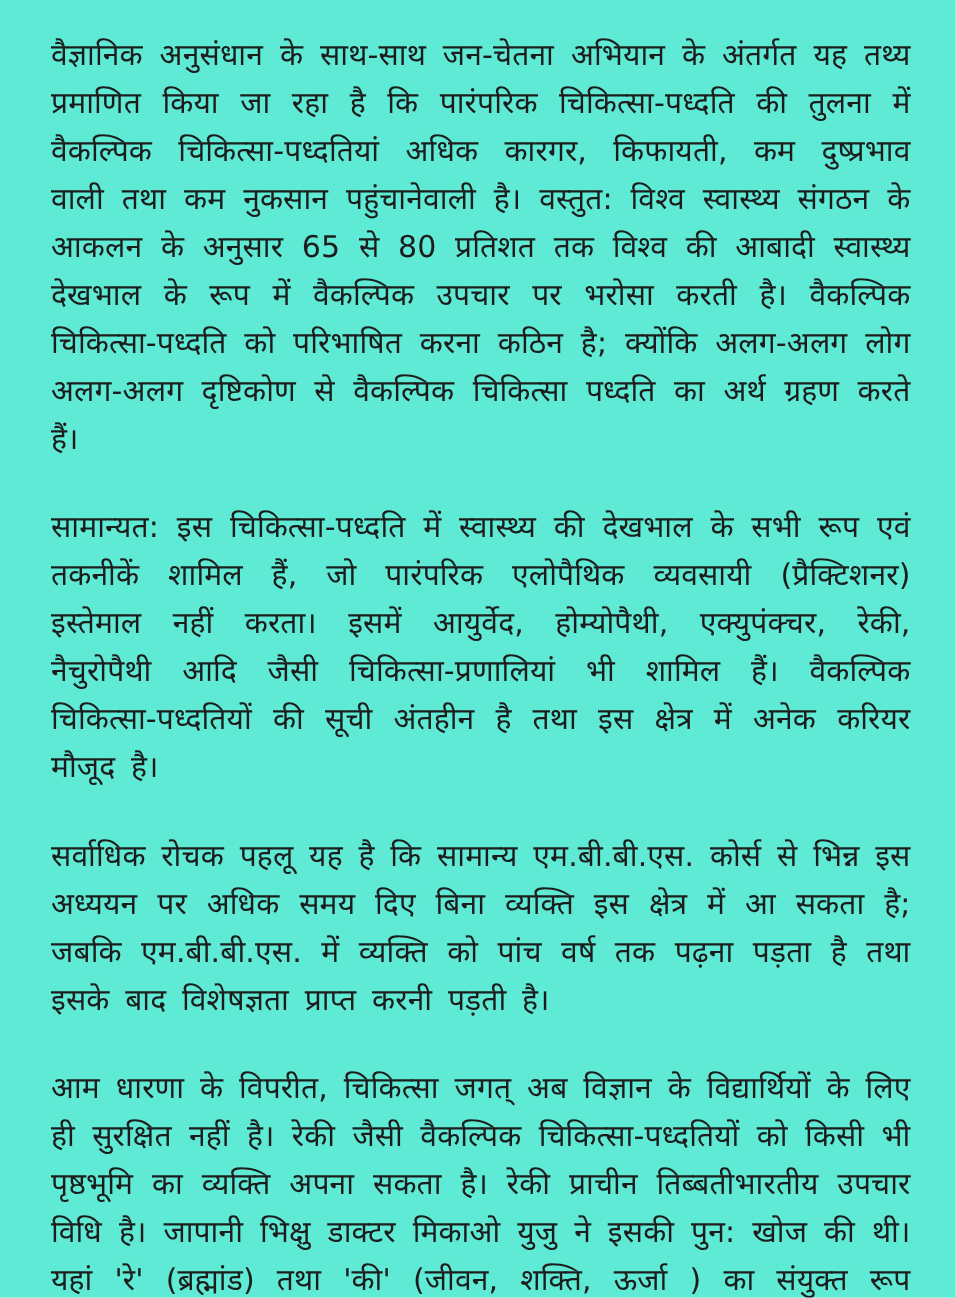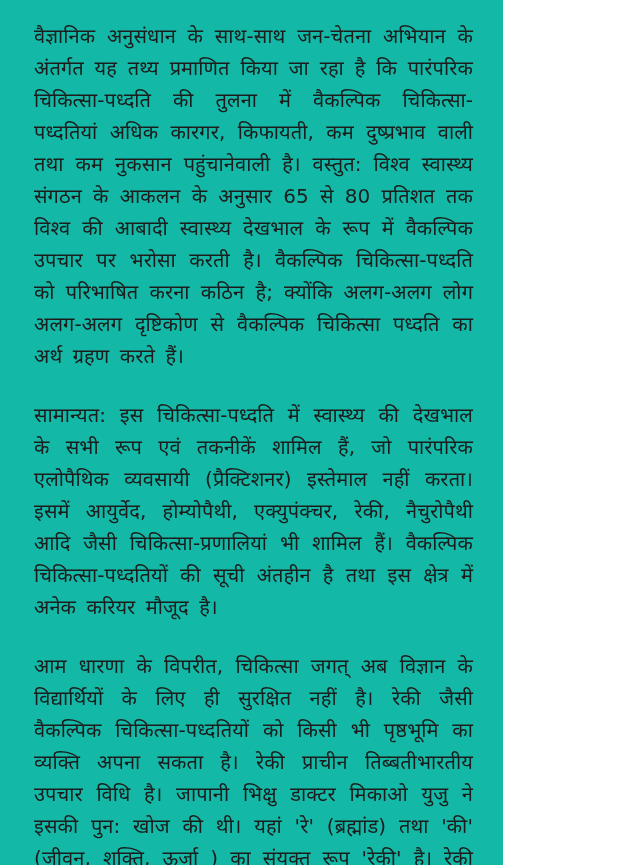--- a/index.html
+++ b/index.html
@@ -8,23 +8,23 @@
     background: #ffffff;
   }
   body {
     width: 637px;
     height: 865px;
     overflow: hidden;
     font-family: "DejaVu Sans", "Liberation Sans", sans-serif;
   }
   .page {
     box-sizing: border-box;
-    width: 503px;
+    width: 637px;
     height: 865px;
-    background: #14b8a6;
+    background: #5eead4;
     padding: 20px 30px 0 34px;
   }
   .para {
     margin: 0 0 27px 0;
     font-size: 20px;
     line-height: 32px;
     color: #1c1c1c;
     text-align: justify;
     text-justify: inter-word;
     word-spacing: 4px;
@@ -33,14 +33,15 @@
   .para:last-child {
     margin-bottom: 0;
   }
 </style>
 </head>
 <body>
 
 <div class="page">
   <p class="para">वैज्ञानिक अनुसंधान के साथ-साथ जन-चेतना अभियान के अंतर्गत यह तथ्य प्रमाणित किया जा रहा है कि पारंपरिक चिकित्सा-पध्दति की तुलना में वैकल्पिक चिकित्सा-पध्दतियां अधिक कारगर, किफायती, कम दुष्प्रभाव वाली तथा कम नुकसान पहुंचानेवाली है। वस्तुत: विश्व स्वास्थ्य संगठन के आकलन के अनुसार 65 से 80 प्रतिशत तक विश्व की आबादी स्वास्थ्य देखभाल के रूप में वैकल्पिक उपचार पर भरोसा करती है। वैकल्पिक चिकित्सा-पध्दति को परिभाषित करना कठिन है; क्योंकि अलग-अलग लोग अलग-अलग दृष्टिकोण से वैकल्पिक चिकित्सा पध्दति का अर्थ ग्रहण करते हैं।</p>
   <p class="para">सामान्यत: इस चिकित्सा-पध्दति में स्वास्थ्य की देखभाल के सभी रूप एवं तकनीकें शामिल हैं, जो पारंपरिक एलोपैथिक व्यवसायी (प्रैक्टिशनर) इस्तेमाल नहीं करता। इसमें आयुर्वेद, होम्योपैथी, एक्युपंक्चर, रेकी, नैचुरोपैथी आदि जैसी चिकित्सा-प्रणालियां भी शामिल हैं। वैकल्पिक चिकित्सा-पध्दतियों की सूची अंतहीन है तथा इस क्षेत्र में अनेक करियर मौजूद है।</p>
+  <p class="para">सर्वाधिक रोचक पहलू यह है कि सामान्य एम.बी.बी.एस. कोर्स से भिन्न इस अध्ययन पर अधिक समय दिए बिना व्यक्ति इस क्षेत्र में आ सकता है; जबकि एम.बी.बी.एस. में व्यक्ति को पांच वर्ष तक पढ़ना पड़ता है तथा इसके बाद विशेषज्ञता प्राप्त करनी पड़ती है।</p>
   <p class="para">आम धारणा के विपरीत, चिकित्सा जगत् अब विज्ञान के विद्यार्थियों के लिए ही सुरक्षित नहीं है। रेकी जैसी वैकल्पिक चिकित्सा-पध्दतियों को किसी भी पृष्ठभूमि का व्यक्ति अपना सकता है। रेकी प्राचीन तिब्बतीभारतीय उपचार विधि है। जापानी भिक्षु डाक्टर मिकाओ युजु ने इसकी पुन: खोज की थी। यहां 'रे' (ब्रह्मांड) तथा 'की' (जीवन, शक्ति, ऊर्जा ) का संयुक्त रूप 'रेकी' है। रेकी या किसी भी वैकल्पिक चिकित्सा का अध्ययन करना कोई कठिन कार्य नहीं है। कोई भी व्यक्ति रेकी के सिध्दांतों का इस्तेमाल करना सीख सकता है। आपके पास मानव शरीर के मूलभूत पक्षों की जानकारी होनी चाहिए।</p>
 </div>
 
 </body></html>

